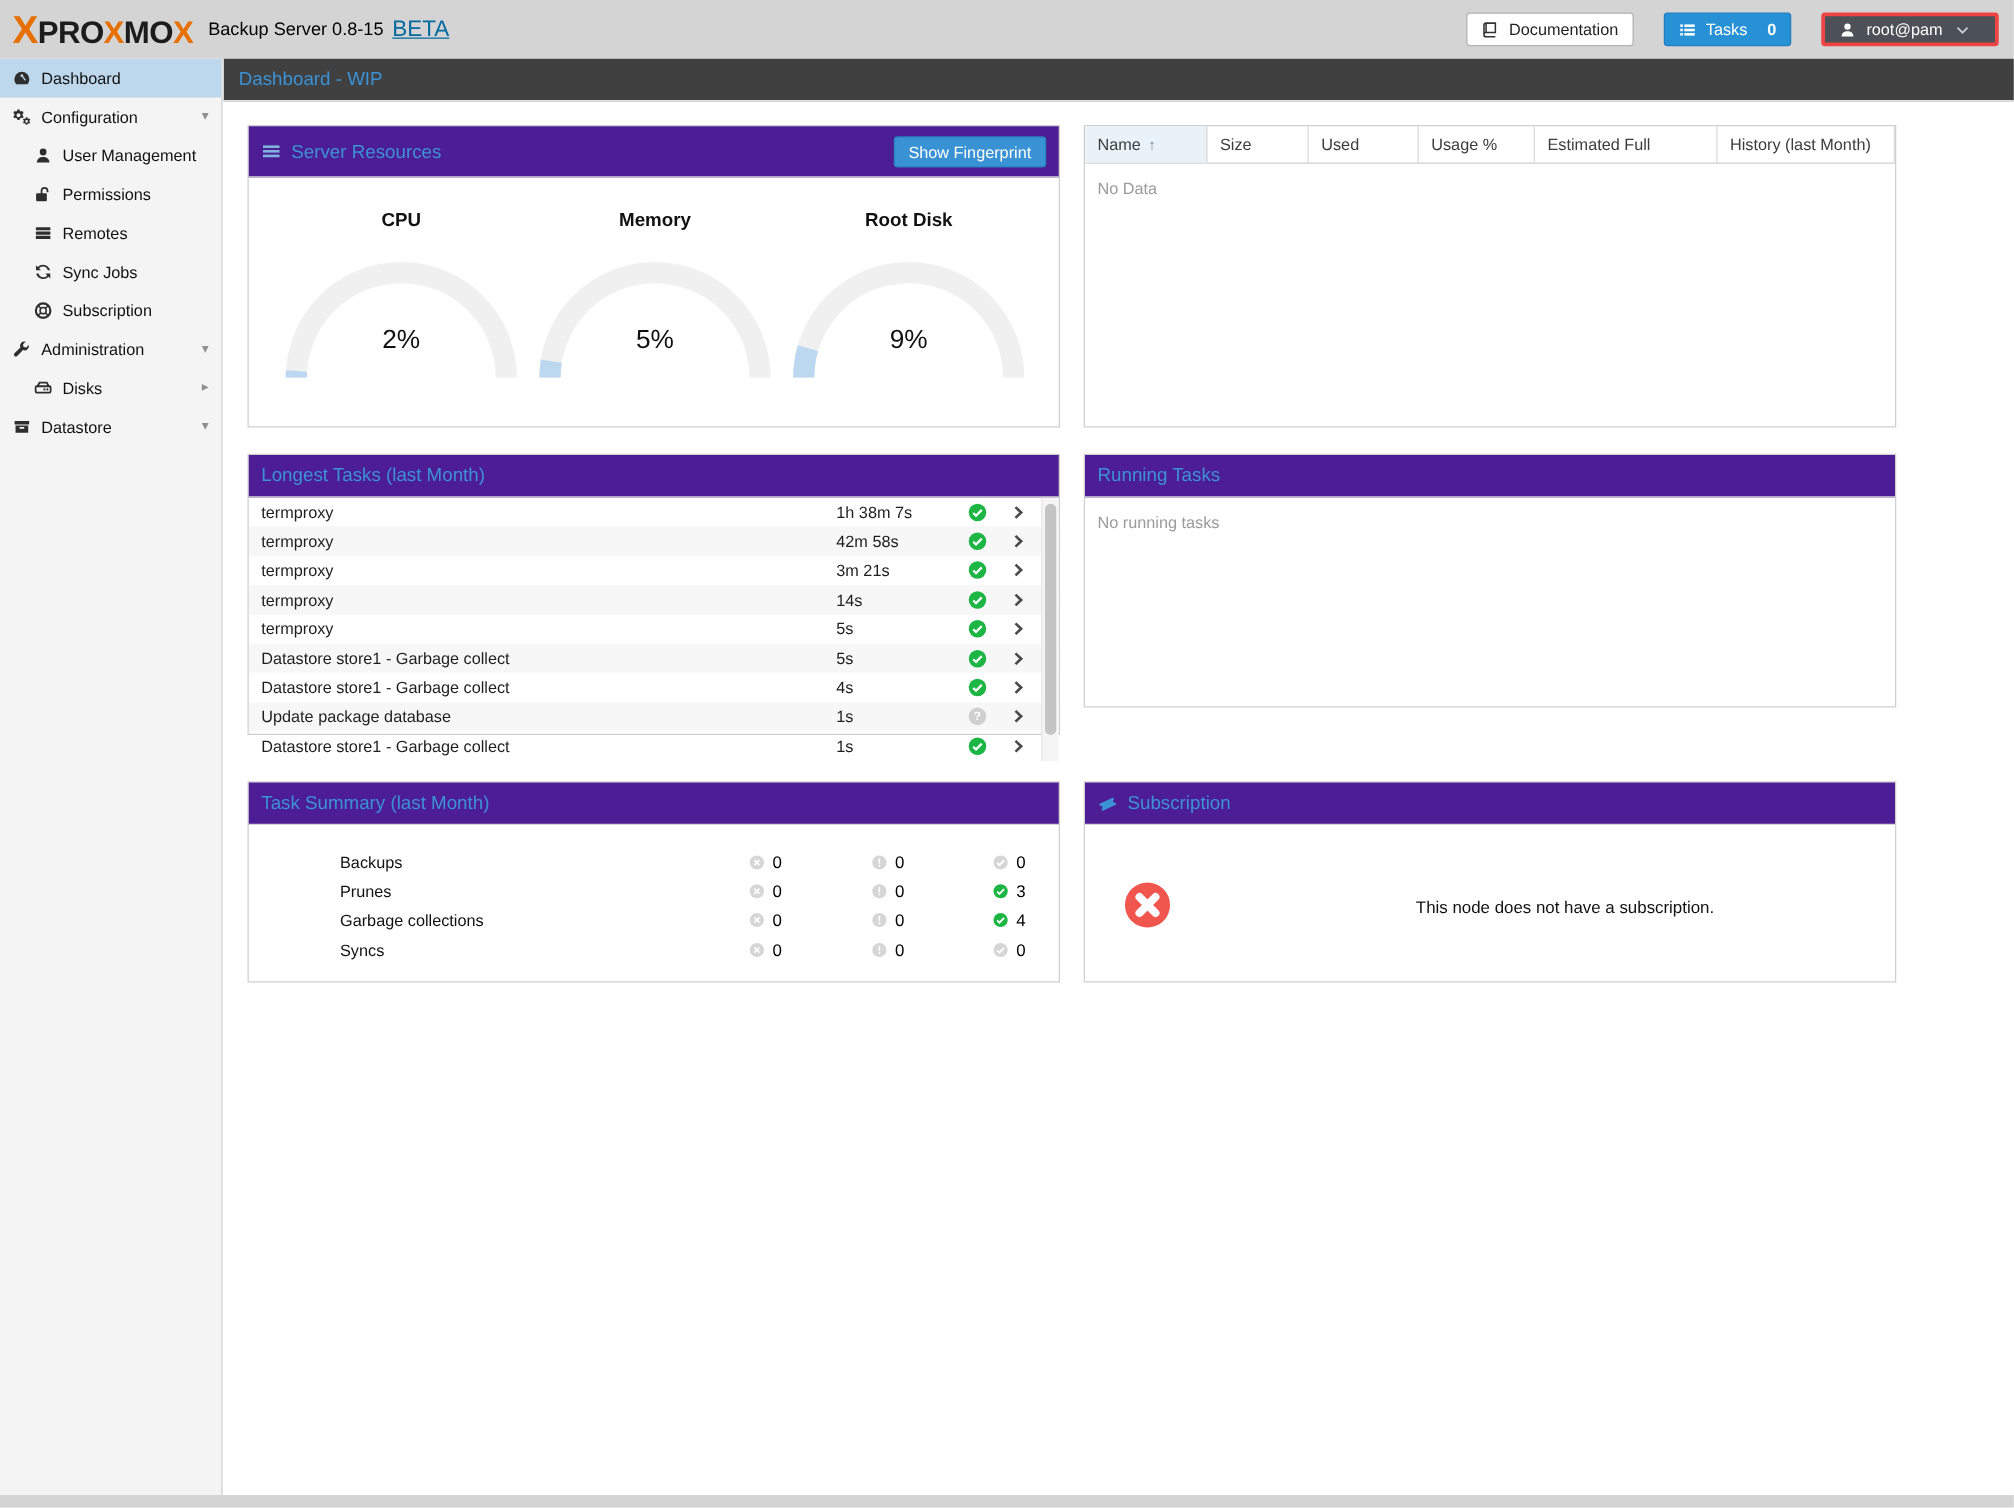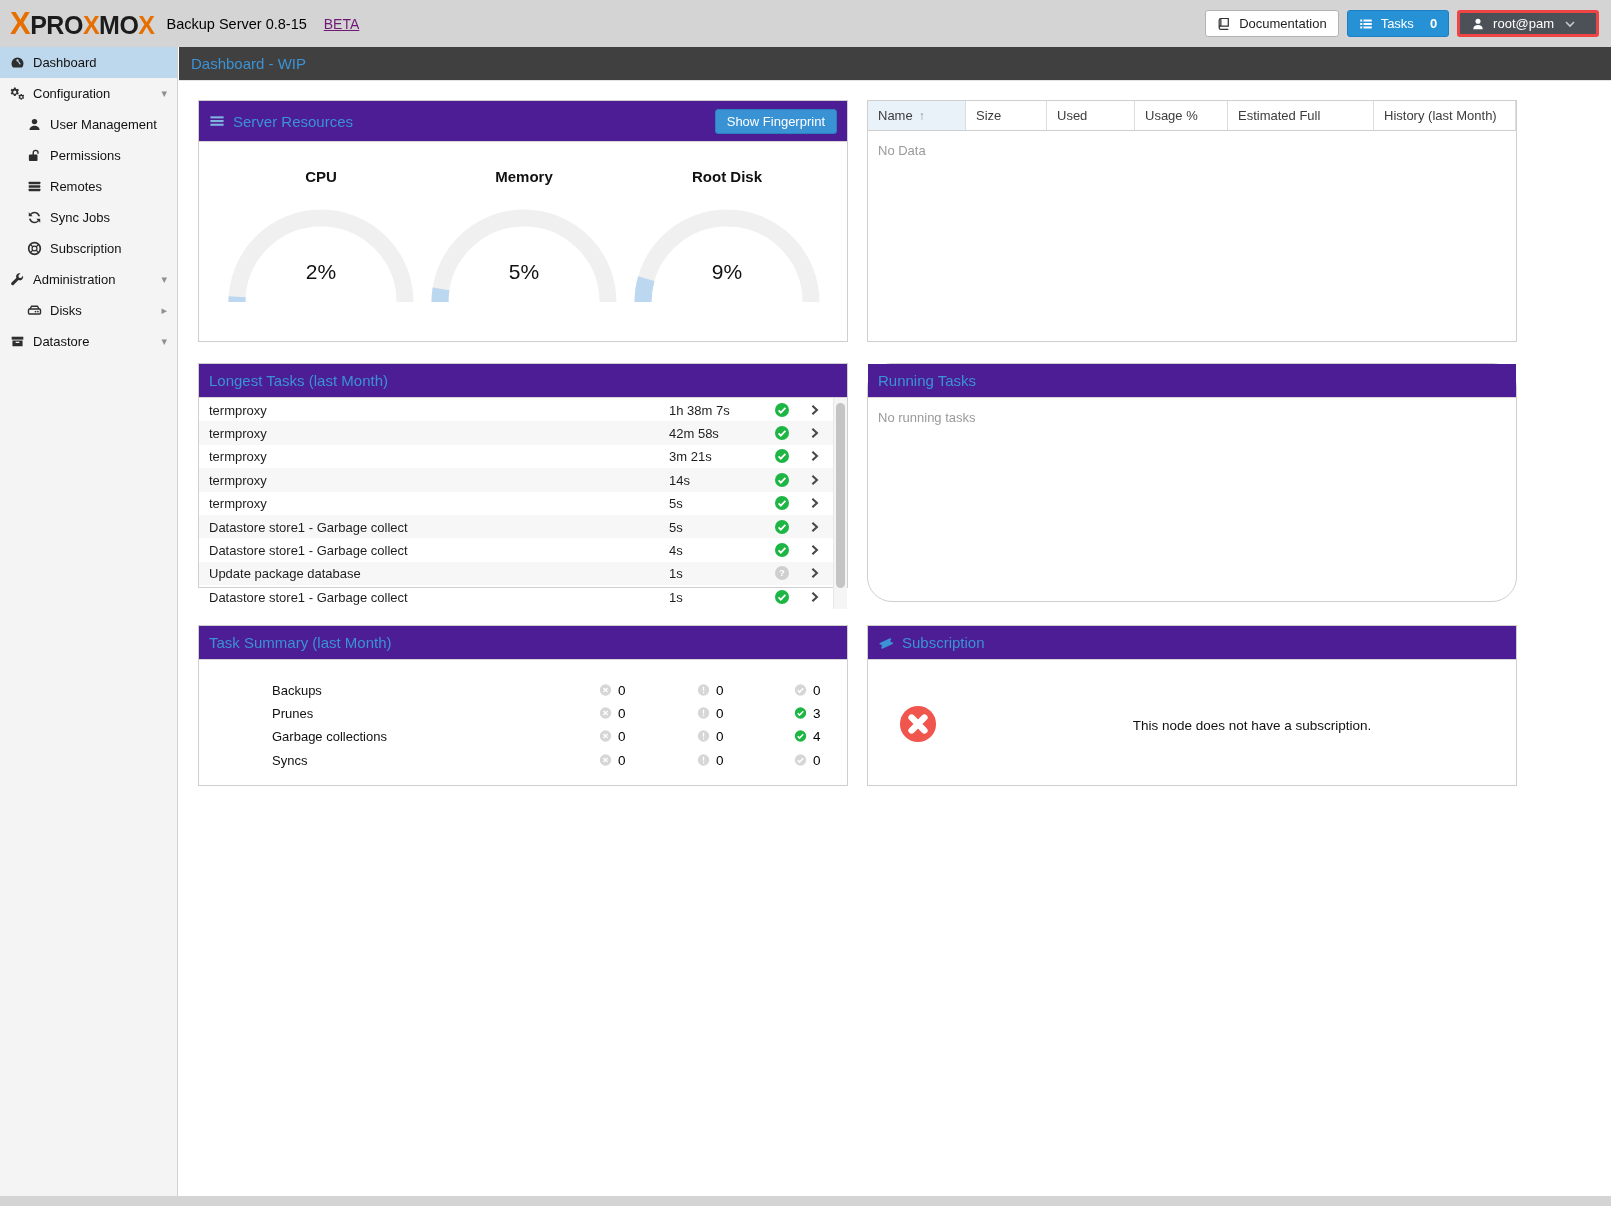--- a/index.html
+++ b/index.html
@@ -13,22 +13,22 @@
 
   
   .header { position:absolute; left:0; top:0; width:1611px; height:47px;
     background:#d4d4d4; display:flex; align-items:center; }
   .logo { margin-left:10px; display:flex; align-items:baseline; font-weight:bold;
     font-size:25px; letter-spacing:-0.5px; line-height:1; }
   .logo .seg-orange { color:#e66f00; }
   .logo .seg-dark { color:#1c1c1c; }
   .logo .seg-big { font-size:31px; }
   .hdr-sub { margin-left:12px; font-size:14.5px; color:#000; }
-  .hdr-beta { margin-left:17px; font-size:14px; color:#701a75; text-decoration:underline; cursor:pointer; }
-  .hdr-right { margin-left:auto; margin-right:12px; display:flex; align-items:center; gap:8px; }
+  .hdr-beta { margin-left:7px; font-size:18px; color:#0369a1; text-decoration:underline; cursor:pointer; }
+  .hdr-right { margin-left:auto; margin-right:12px; display:flex; align-items:center; gap:24px; }
   .btn { height:27px; border-radius:3px; display:flex; align-items:center; font-size:13px;
     padding:0 11px; cursor:pointer; }
   .btn-doc { background:#fff; border:1px solid #b3b3b3; color:#1f1f1f; }
   .btn-tasks { background:#2791d5; border:1px solid #1f7fc0; color:#fff; }
   .btn-user { background:#4c5157; border:3px solid #ef4444; color:#fff; }
   .btn .icon { width:14px; height:14px; margin-right:8px; }
   .btn-doc .icon { color:#333; }
   .badge { font-weight:bold; margin-left:16px; }
   .user-caret { width:12px; height:12px; margin-left:9px; color:#c9ccce; }
 
@@ -472,21 +472,21 @@
             </svg>
           </span>
         </div>
         <div class="scrollbar">
         <div class="scroll-thumb"></div>
       </div>
       </div>
   </div>
 </div>
 
-<div class="panel" id="panel-running-tasks" style="left:867px;top:363px;width:650px;height:239px;border-radius:25px;">
+<div class="panel" id="panel-running-tasks" style="left:867px;top:363px;width:650px;height:203px;">
   <div class="panel-header">
     <span>Running Tasks</span>
   </div>
   <div class="panel-body">
     <div class="empty-text">No running tasks</div>
   </div>
 </div>
 
 <div class="panel" id="panel-task-summary" style="left:198px;top:625px;width:650px;height:161px;">
   <div class="panel-header">

